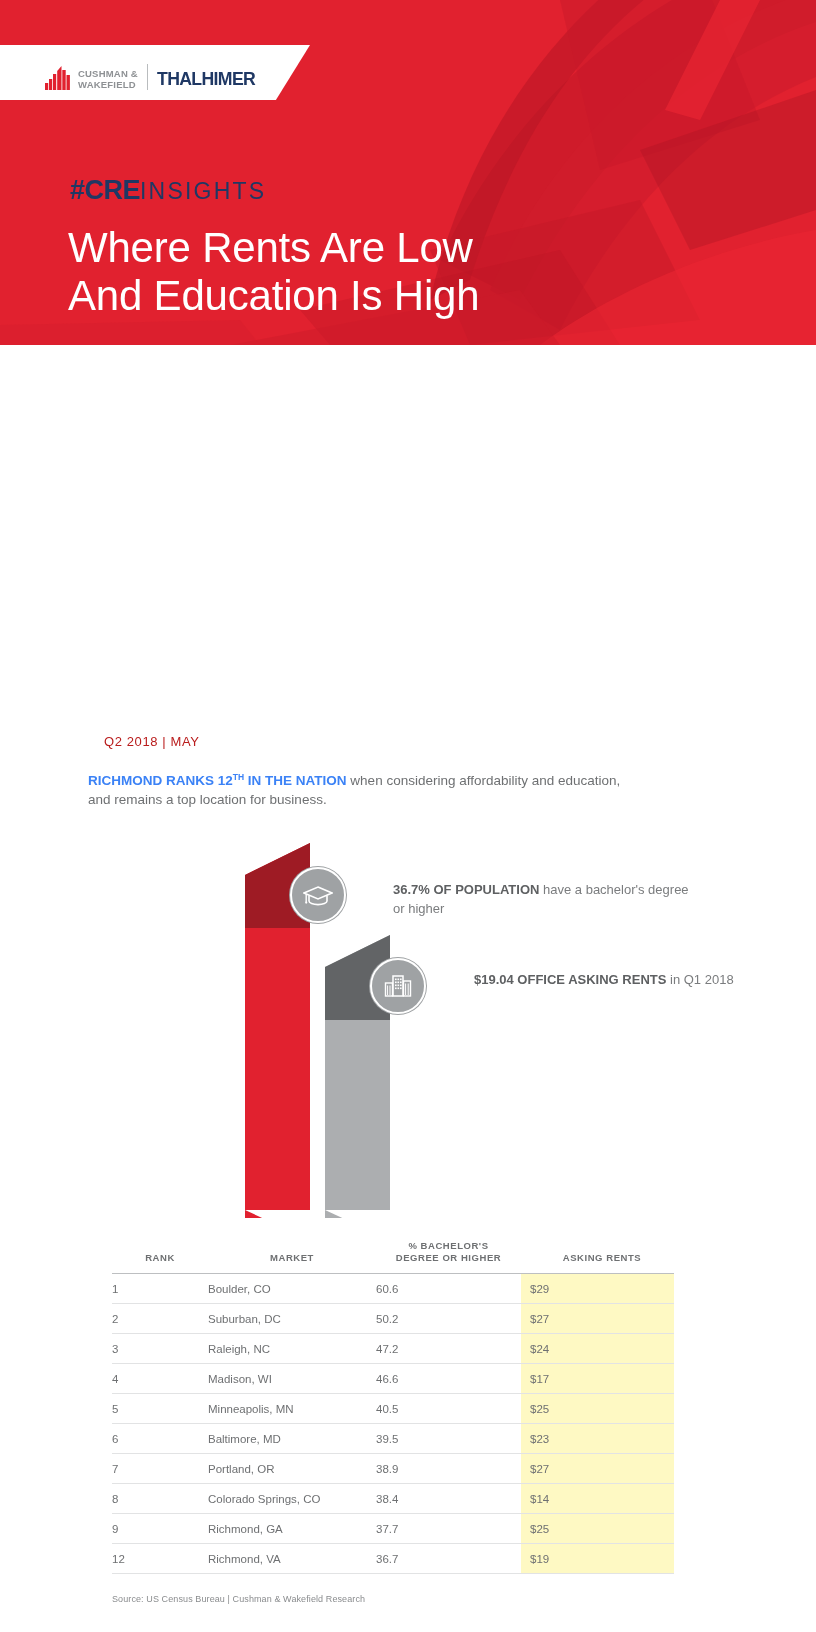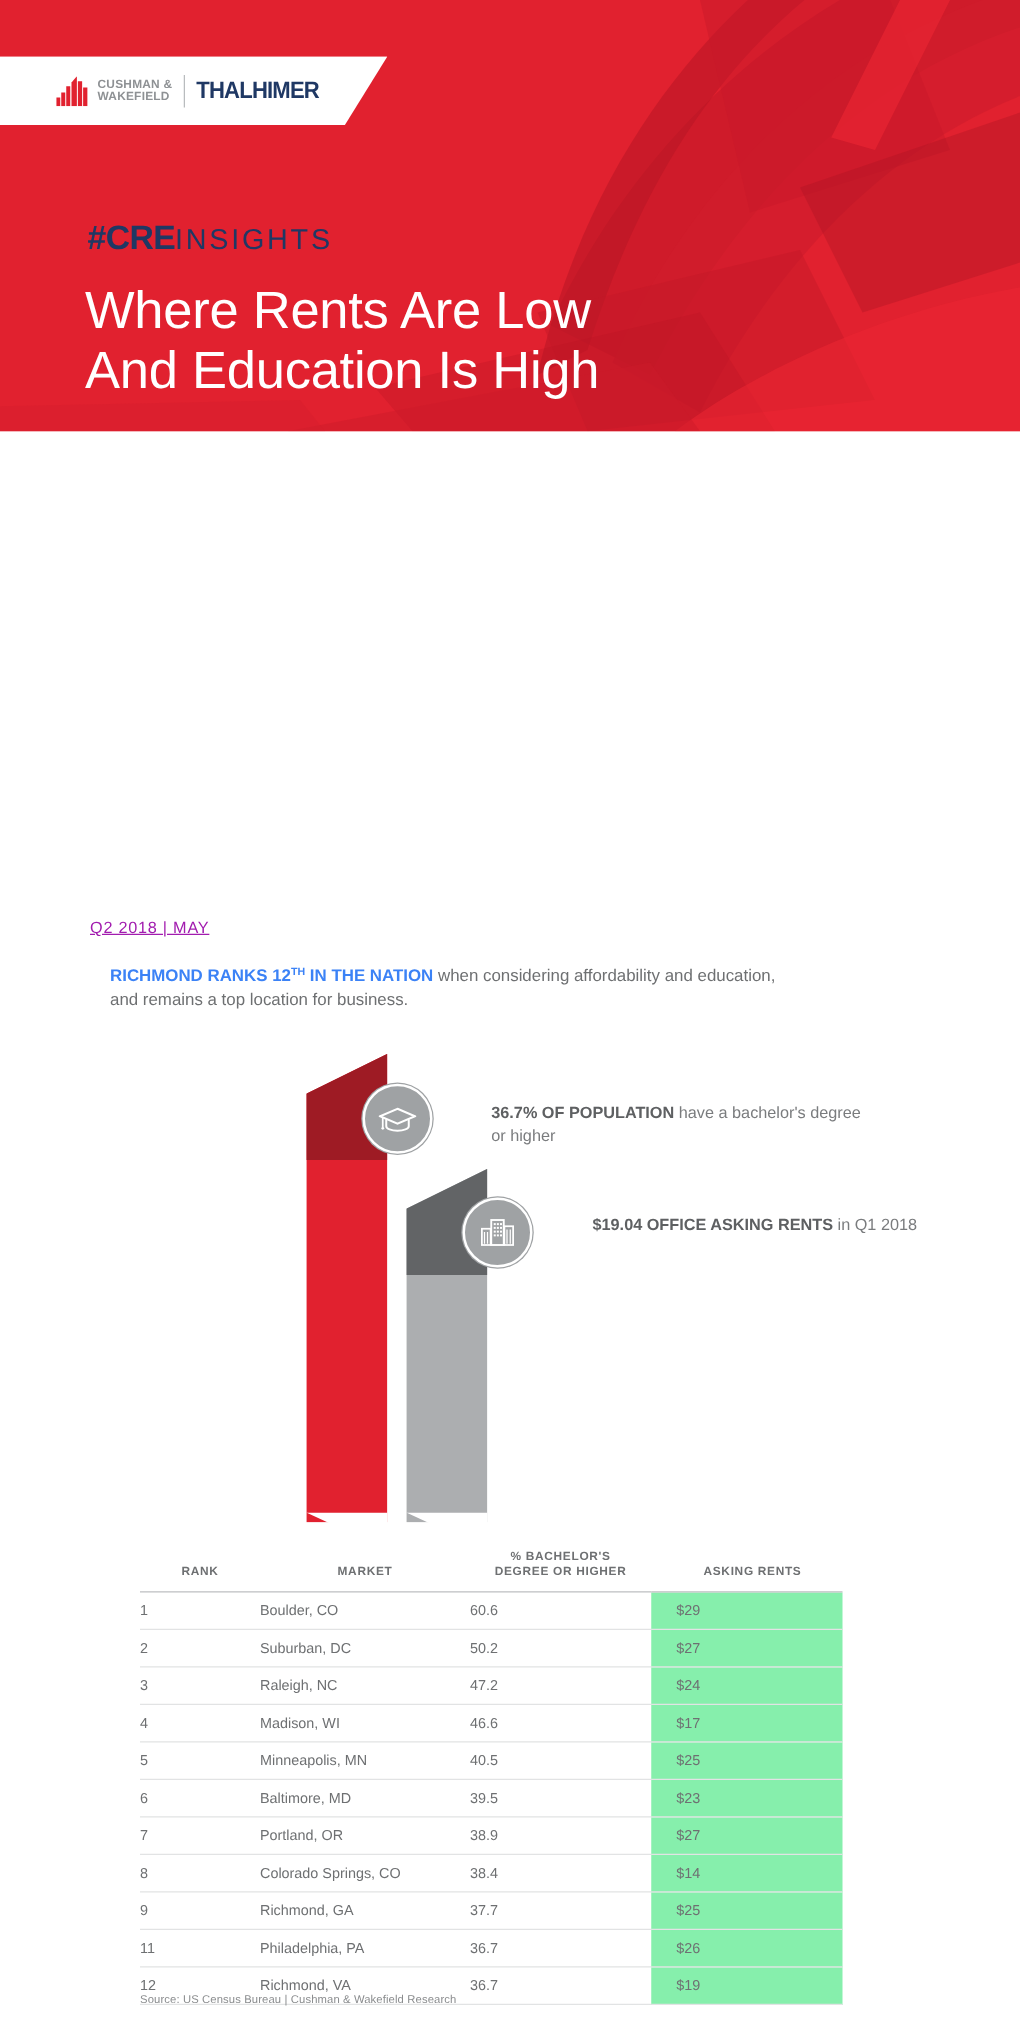--- a/index.html
+++ b/index.html
@@ -38,21 +38,21 @@
     background: #ffffff;
     clip-path: polygon(0 0, 100% 0, 89% 100%, 0 100%);
     z-index: 5;
   }
   .logo-inner {
     position: absolute;
     left: 45px;
     top: 56px;
     height: 34px;
     display: flex;
-    align-items: center;
+    align-items: flex-end;
     z-index: 6;
   }
   .logo-mark {
     width: 26px;
     height: 24px;
     display: block;
     margin-right: 7px;
   }
   .logo-cw {
     font-size: 9.5px;
@@ -110,26 +110,25 @@
     letter-spacing: -0.2px;
     white-space: pre-line;
     margin-top: 36px;
   }
 
   
   .content { position: relative; width: 816px; }
 
   .dateline {
     position: absolute;
-    left: 72px;
+    left: 104px;
     top: 389px;
     font-size: 13px;
-    color: #a21caf;
+    color: #b91c1c;
     letter-spacing: 0.6px;
-    text-decoration: underline;
   }
   .lede {
     position: absolute;
     left: 88px;
     top: 423px;
     width: 545px;
     font-size: 13.5px;
     line-height: 19px;
     color: #6E7072;
   }
@@ -236,21 +235,21 @@
     font-size: 11.5px;
     color: #6E7072;
     padding: 7.5px 0;
     border-bottom: 1px solid #E2E3E4;
     line-height: 14px;
   }
   thead tr { border-bottom: 1.5px solid #BDBFC1; }
   .col-rank   { width: 96px; }
   .col-market { width: 168px; }
   .col-pct    { width: 145px; }
-  .col-rent   { width: 153px; background: #86efac; padding-left: 20px; }
+  .col-rent   { width: 153px; background: #fef9c3; padding-left: 9px; }
   th.col-rent { background: transparent; }
 
   .source {
     position: absolute;
     left: 112px;
     top: 1249px;
     font-size: 9px;
     color: #8A8C8E;
     letter-spacing: 0.1px;
   }
@@ -438,26 +437,20 @@
             <td class="col-pct">38.4</td>
             <td class="col-rent">$14</td>
           </tr>
           <tr>
             <td class="col-rank">9</td>
             <td class="col-market">Richmond, GA</td>
             <td class="col-pct">37.7</td>
             <td class="col-rent">$25</td>
           </tr>
           <tr>
-            <td class="col-rank">11</td>
-            <td class="col-market">Philadelphia, PA</td>
-            <td class="col-pct">36.7</td>
-            <td class="col-rent">$26</td>
-          </tr>
-          <tr>
             <td class="col-rank">12</td>
             <td class="col-market">Richmond, VA</td>
             <td class="col-pct">36.7</td>
             <td class="col-rent">$19</td>
           </tr>
         </tbody>
     </table>
   </div>
 
   <div class="source">Source: US Census Bureau | Cushman &amp; Wakefield Research</div>

